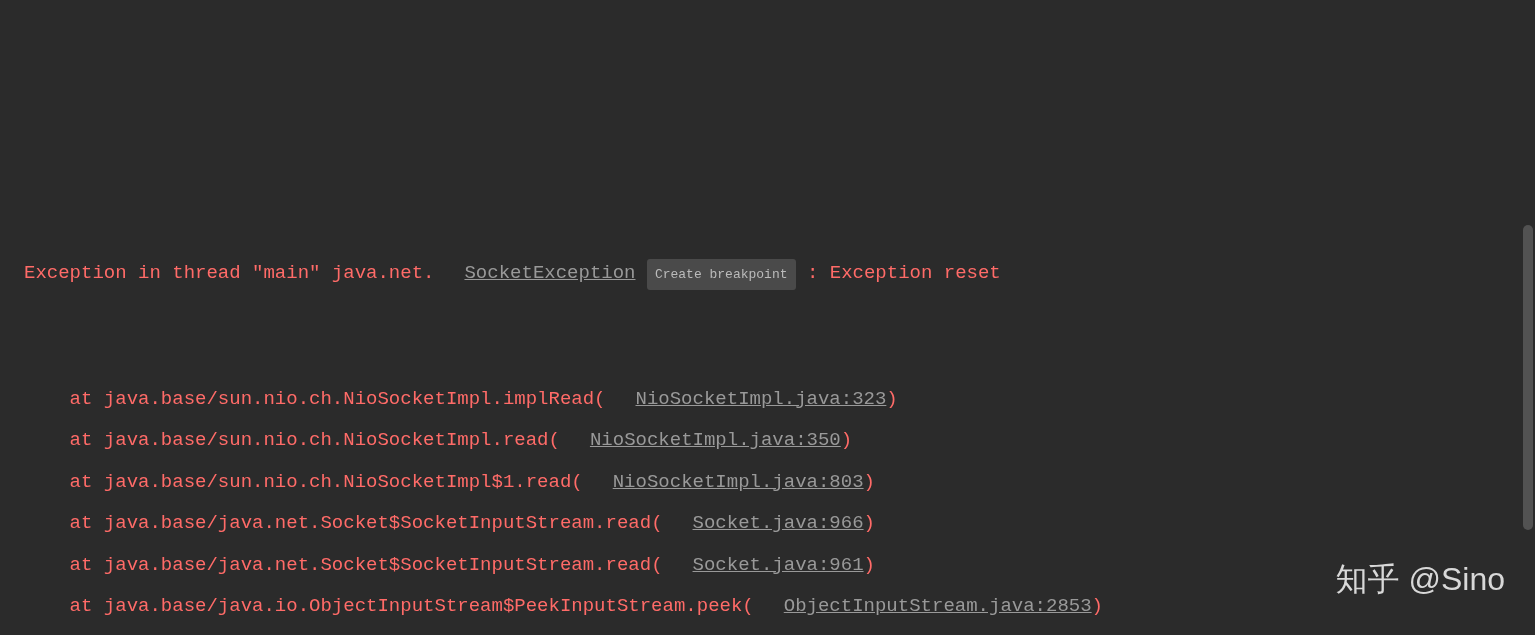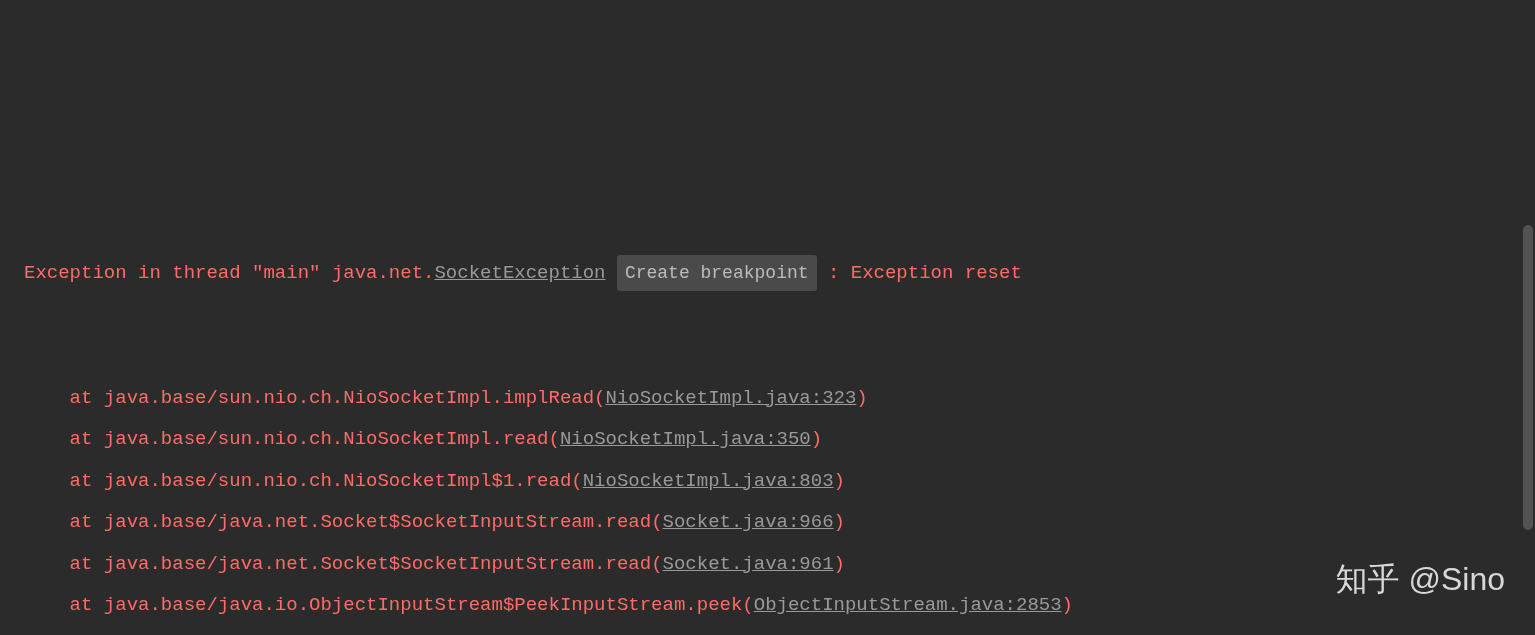--- a/index.html
+++ b/index.html
@@ -26,29 +26,30 @@
       display: block;
       white-space: pre;
     }
     .error-text {
       color: #ff6b68;
     }
     .grey-link {
       color: #999999;
       text-decoration: underline;
       cursor: pointer;
+      margin-left: 30px;
     }
     .breakpoint-btn {
       color: #bbbbbb;
       background-color: #4a4a4a;
       padding: 8px 8px;
       border-radius: 3px;
       cursor: pointer;
       text-decoration: none;
-      font-size: 18px;
+      font-size: 13px;
       margin-top: 12px;
     }
     .watermark {
       position: fixed;
       bottom: 35px;
       right: 30px;
       color: #d8d8d8;
       font-size: 32px;
       font-family: 'PingFang SC', 'Microsoft YaHei', sans-serif;
       font-weight: 500;

